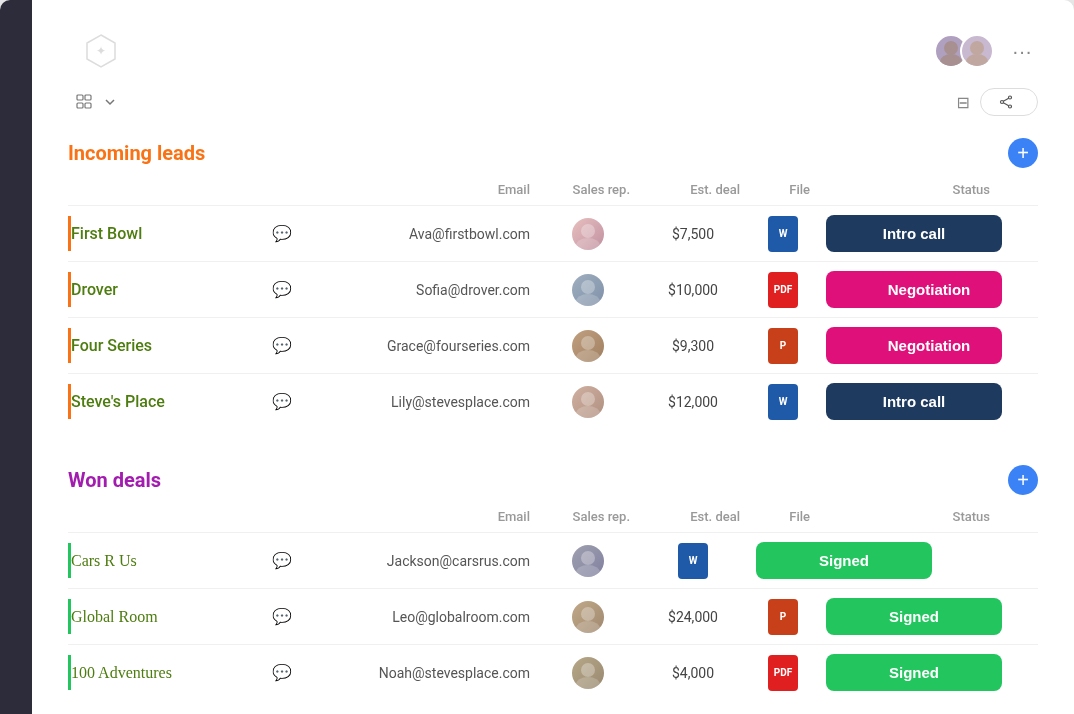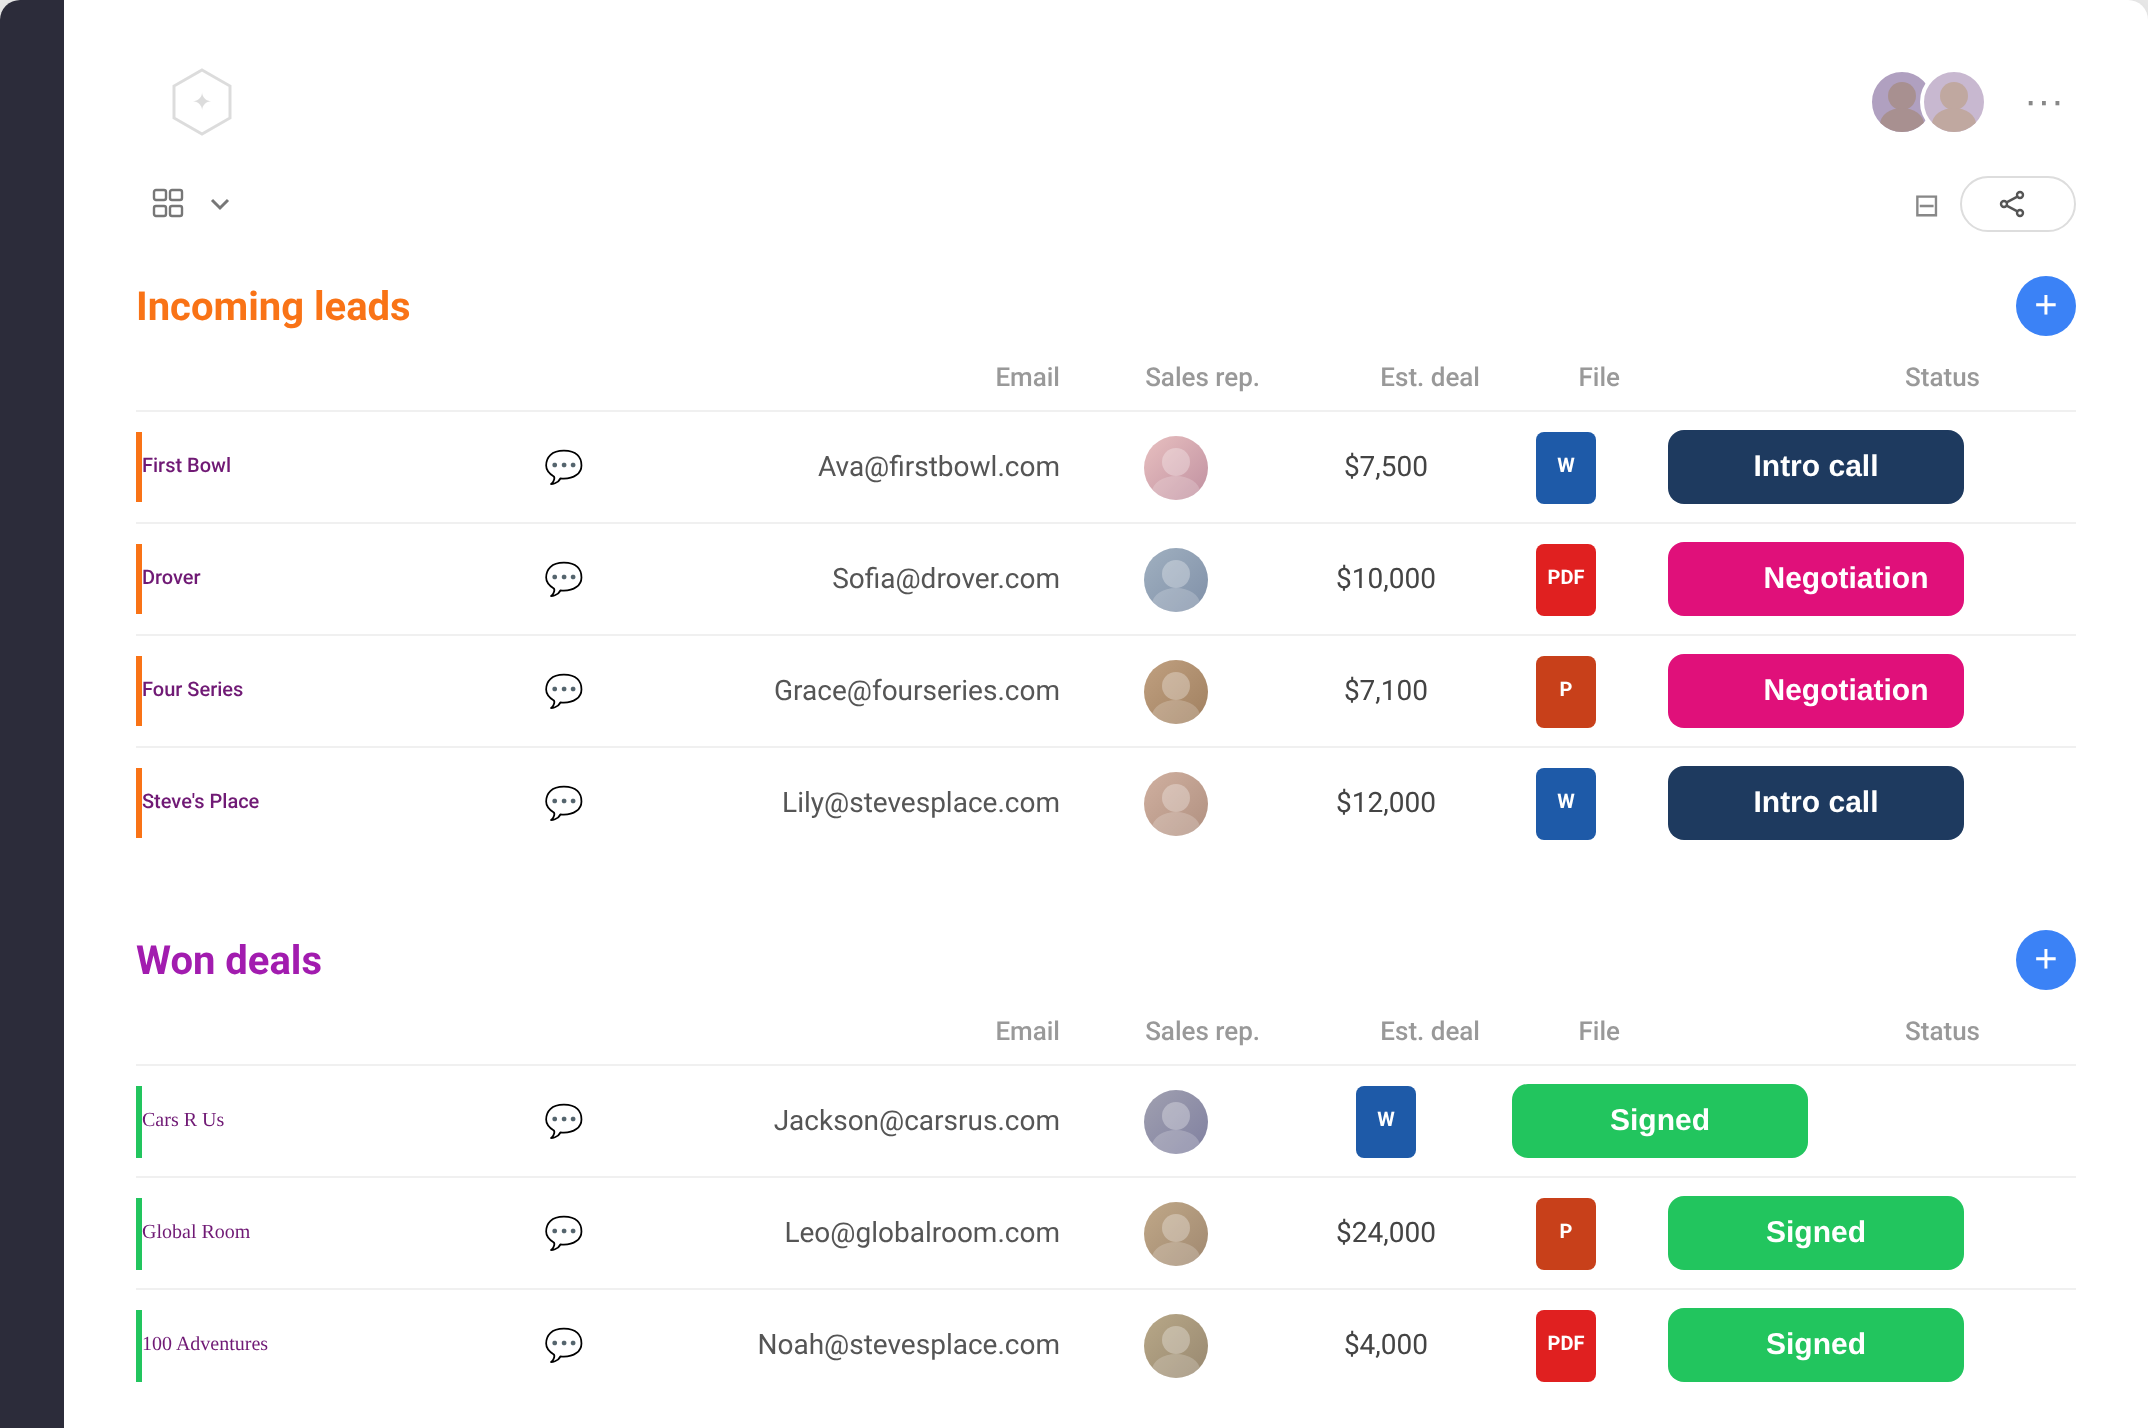--- a/index.html
+++ b/index.html
@@ -189,23 +189,23 @@
     .row-name-cell {
       display: flex;
       align-items: center;
       gap: 10px;
       padding: 8px 8px 8px 0;
       border-left: 3px solid transparent;
     }
     .row-name-cell.orange-border { border-left-color: #f97316; }
     .row-name-cell.green-border { border-left-color: #22c55e; font-family: Liberation Serif, serif; }
     .row-name {
-      font-size: 10px;
+      font-size: 16px;
       font-weight: 500;
-      color: #701a75;
+      color: #4d7c0f;
     }
     .chat-icon {
       color: #c0c0c0;
       font-size: 16px;
       margin-left: auto;
       margin-right: 8px;
     }
     .cell {
       padding: 8px;
       font-size: 14px;
@@ -249,21 +249,21 @@
     .file-badge.pdf { background: #e02020; }
     .file-badge.ppt { background: #c8401a; }
     .status-btn {
       display: inline-block;
       padding: 10px 0;
       border-radius: 8px;
       font-size: 15px;
       font-weight: 600;
       color: #fff;
       text-align: center;
-      width: 148px;
+      width: 176px;
       border: none;
       cursor: pointer;
     }
     .status-btn.intro { background: #1e3a5f; }
     .status-btn.negotiation { background: #e0107a; padding-left: 30px; }
     .status-btn.signed { background: #22c55e; }
   </style>
 </head>
 <body>
 
@@ -389,21 +389,21 @@
               </div>
               <div class="cell email">Grace@fourseries.com</div>
               <div class="cell">
                 <div class="rep-avatar grace">
                   <svg width="32" height="32" viewBox="0 0 32 32">
       <circle cx="16" cy="13" r="7" fill="rgba(255,255,255,0.3)"></circle>
       <ellipse cx="16" cy="28" rx="12" ry="8" fill="rgba(255,255,255,0.2)"></ellipse>
     </svg>
                 </div>
               </div>
-              <div class="cell">$7,100</div>
+              <div class="cell">$9,300</div>
               <div class="cell"><div class="file-badge ppt">P</div></div>
               <div class="cell"><button class="status-btn negotiation">Negotiation</button></div>
               <div class="cell"></div>
             </div>
             <div class="data-row">
               <div class="row-name-cell orange-border">
                 <span class="row-name">Steve's Place</span>
                 <span class="chat-icon">💬</span>
               </div>
               <div class="cell email">Lily@stevesplace.com</div>

